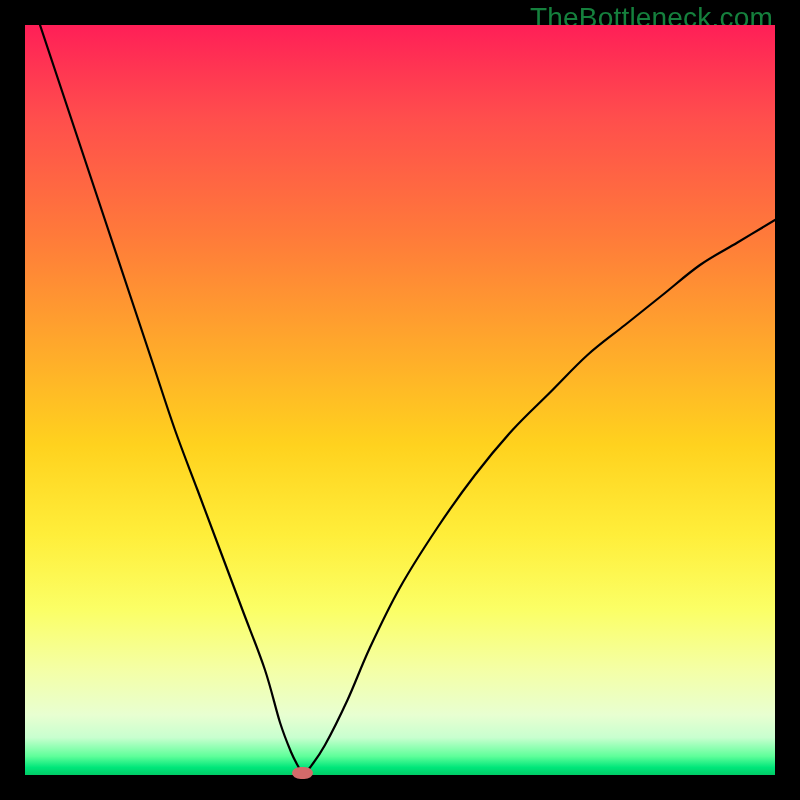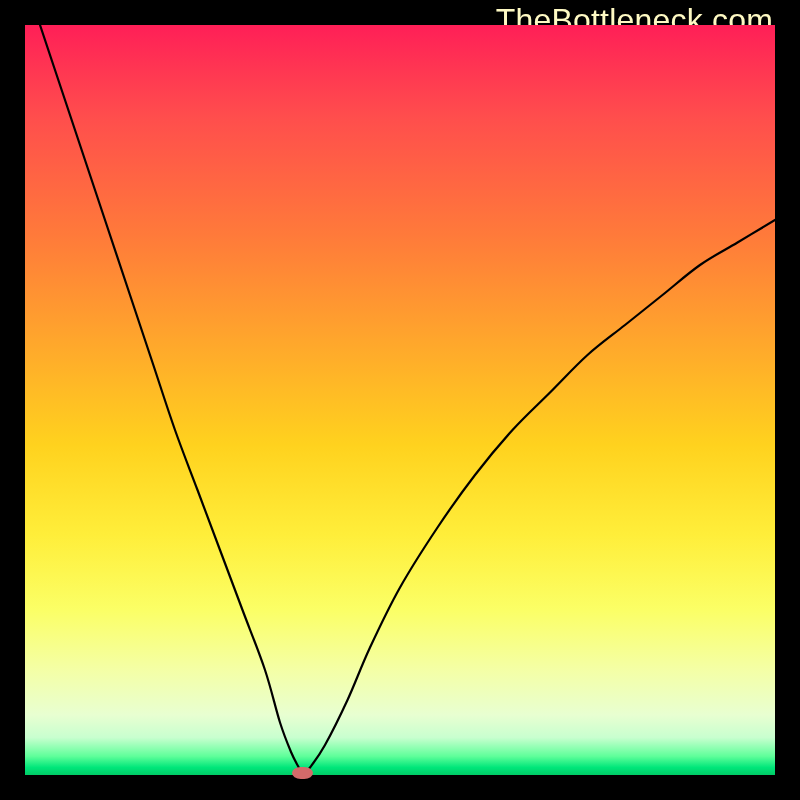--- a/index.html
+++ b/index.html
@@ -42,22 +42,22 @@
     position: absolute;
     left: 0;
     top: 0;
     width: 750px;
     height: 750px;
   }
   .attribution {
     position: absolute;
     top: 2px;
     right: 27px;
-    font-size: 32px;
-    color: #fef9c3;
+    font-size: 28px;
+    color: #15803d;
     letter-spacing: 0.2px;
   }
   .marker {
     position: absolute;
     background: #d46a6a;
     border-radius: 50% / 60%;
   }
 </style>
 </head>
 <body>

